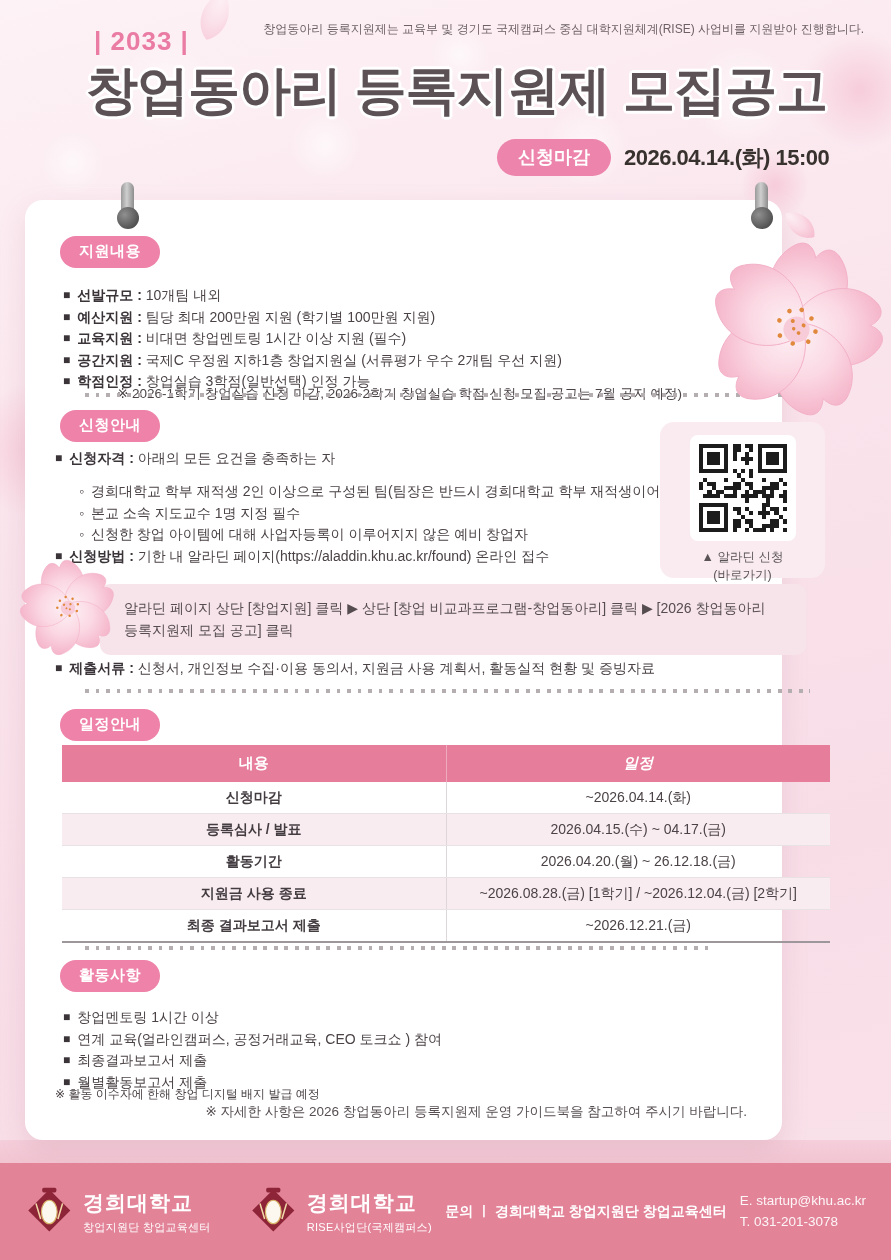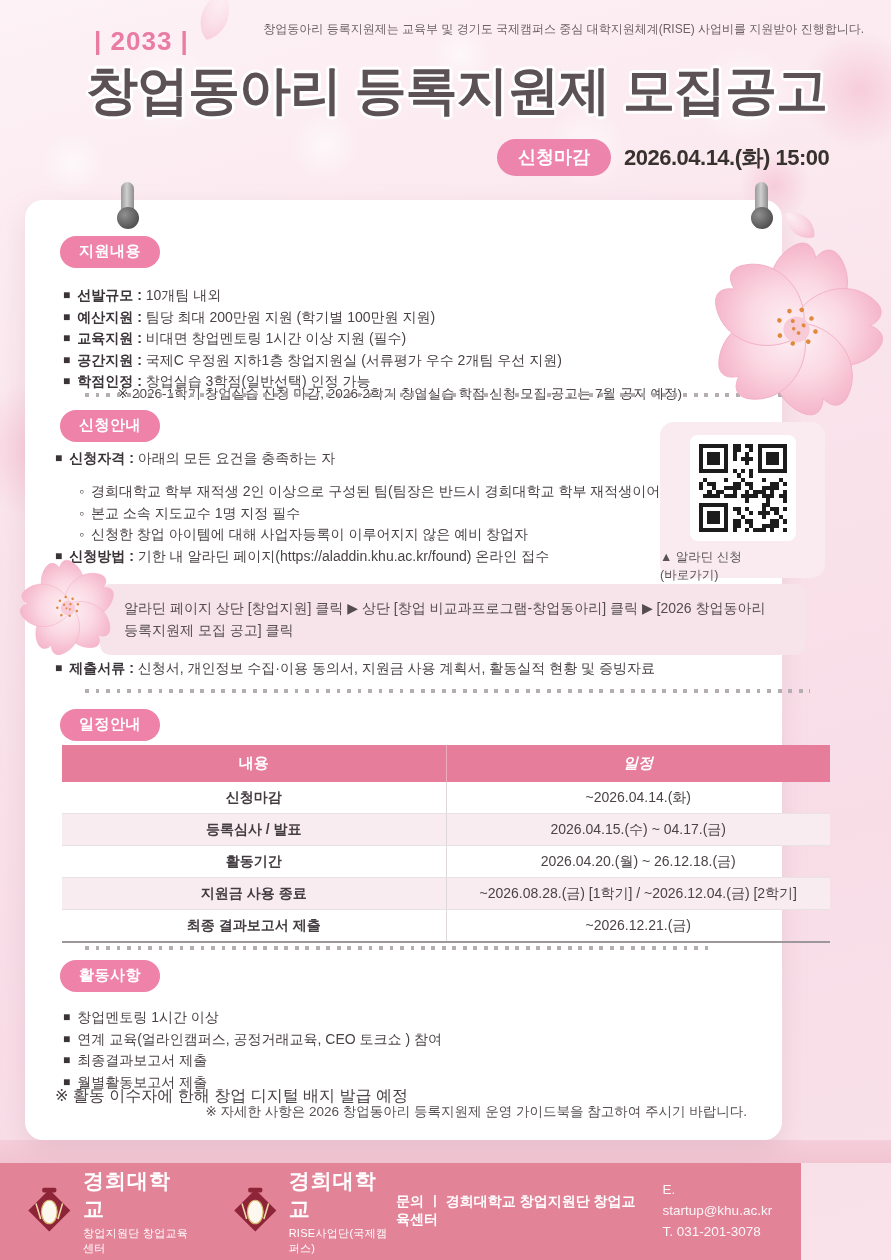--- a/index.html
+++ b/index.html
@@ -44,38 +44,38 @@
   .d3{left:60px;width:630px;top:746px;}
   .qual-line{position:absolute;left:30px;top:250px;font-size:14px;color:#4a4245;}
   .qual-bullets{position:absolute;left:44px;top:273px;}
   .method-line{position:absolute;left:30px;top:348px;font-size:14px;color:#4a4245;}
   .path-box{position:absolute;left:75px;top:384px;width:658px;background:#f7e4ea;border-radius:10px;
     padding:13px 24px;font-size:14px;line-height:1.6;color:#554c50;}
   .docs-line{position:absolute;left:30px;top:460px;font-size:14px;color:#4a4245;}
   .qr-panel{position:absolute;left:635px;top:222px;width:165px;height:156px;background:#f9ebef;border-radius:14px;}
   .qr-box{width:106px;height:106px;margin:13px auto 7px;background:#fff;border-radius:8px;display:flex;align-items:center;justify-content:center;}
   .qr-box svg{width:88px;height:88px;}
-  .qr-caption{font-size:12.5px;color:#5a5356;text-align:left;line-height:1.45;}
+  .qr-caption{font-size:12.5px;color:#5a5356;text-align:center;line-height:1.45;}
   
   .schedule-table{position:absolute;left:37px;top:545px;width:768px;border-collapse:collapse;table-layout:fixed;}
   .schedule-table th{background:#e57d9b;color:#fff;font-size:15px;font-weight:700;height:35px;}
   .schedule-table th + th{border-left:1px solid rgba(255,255,255,.35);font-style:italic;}
   .schedule-table td{height:29px;text-align:center;font-size:14px;color:#4b4347;border-bottom:1px solid #e8e2e5;}
   .schedule-table td:first-child{font-weight:600;color:#433c40;width:338px;}
   .schedule-table td + td{border-left:1px solid #ddd7da;}
   .schedule-table tbody tr:nth-child(even){background:#f8ecf0;}
   .schedule-table tbody tr:last-child td{border-bottom:2px solid #9d979c;}
   
   .activity-list{position:absolute;left:30px;top:799px;}
-  .activity-note{position:absolute;left:30px;top:886px;font-size:16px;color:#4a4245;}
+  .activity-note{position:absolute;left:30px;top:886px;font-size:12px;color:#4a4245;}
   .guide-note{position:absolute;right:35px;top:903px;font-size:13.5px;color:#574f52;}
   
   .mid-band{position:absolute;left:0;top:1140px;width:891px;height:23px;
     background:linear-gradient(180deg,#f5cfdb,#f2c4d2);z-index:1;}
-  .footer{position:absolute;left:0;top:1163px;width:801px;height:97px;background:#e28398;z-index:4;
+  .footer{position:absolute;left:0;top:1163px;width:891px;height:97px;background:#e28398;z-index:4;
     display:flex;align-items:center;padding:0 25px;box-sizing:border-box;}
   .org{display:flex;align-items:center;gap:11px;}
   .org + .org{margin-left:38px;}
   .emblem{width:47px;height:52px;flex:0 0 auto;}
   .org-name{font-family:"Liberation Serif","DejaVu Serif",serif;font-size:21px;font-weight:700;color:#fff;letter-spacing:1px;}
   .org-sub{font-size:11px;color:#fff;margin-top:3px;letter-spacing:.3px;}
   .contact{margin-left:auto;display:flex;align-items:center;gap:13px;}
   .contact-label{font-size:14px;font-weight:700;color:#fff;}
   .contact-detail{font-size:13.5px;color:rgba(255,255,255,.93);line-height:1.55;}
 </style>

